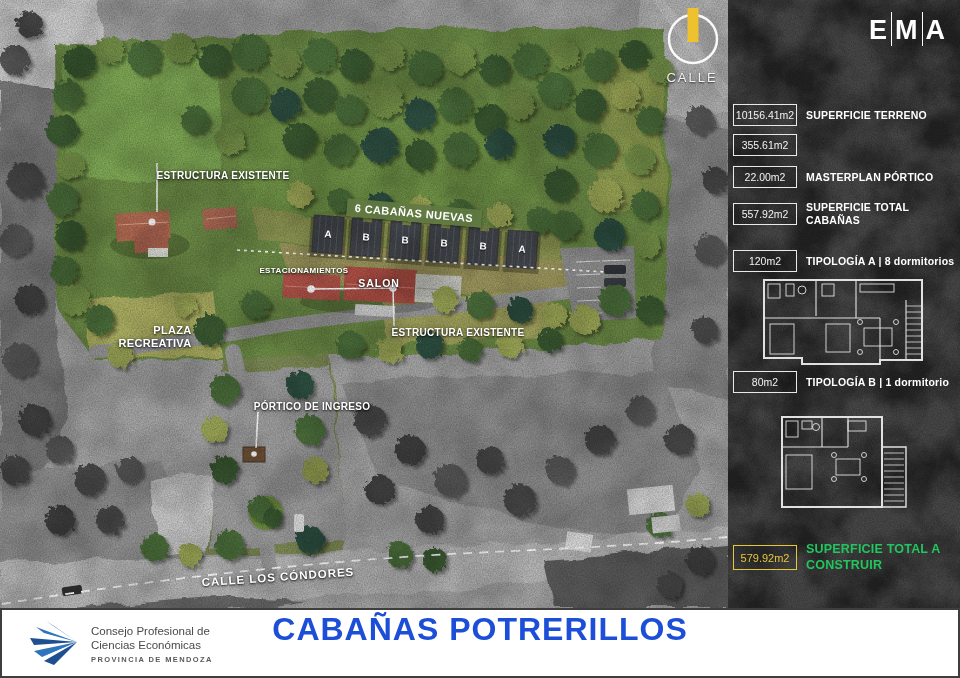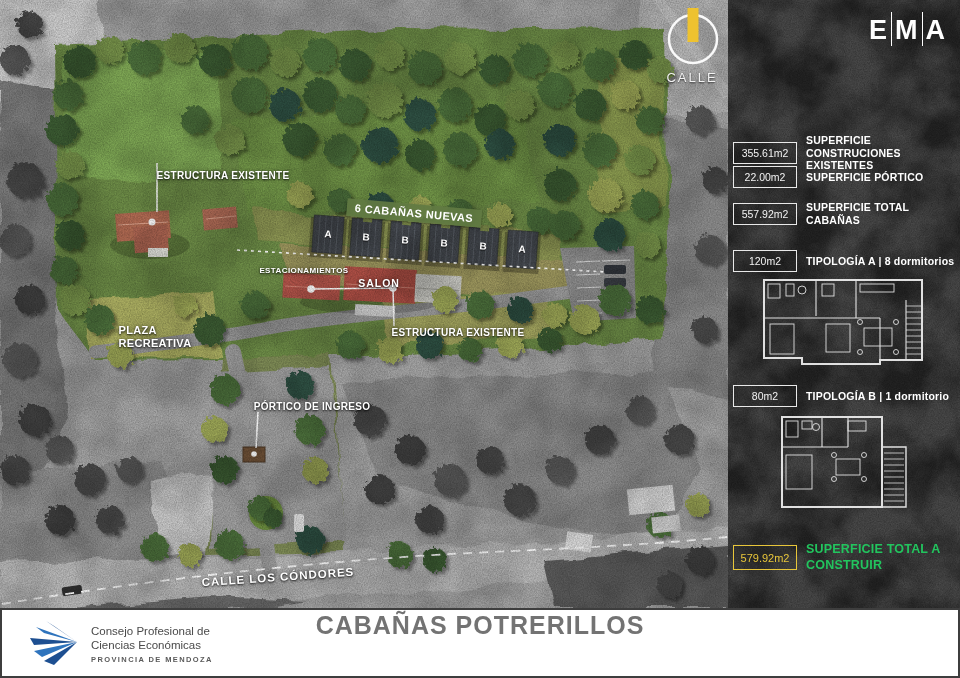--- a/index.html
+++ b/index.html
@@ -2,21 +2,21 @@
 <html><head>
 <meta charset="utf-8">
 <style>
   html,body{margin:0;padding:0;background:#1c1c1c}
   .stage{position:relative;width:960px;height:678px;overflow:hidden;font-family:"Liberation Sans",sans-serif;background:#9f9f9f}
   
   .map{position:absolute;left:0;top:0;width:728px;height:608px;background:#a4a4a4;overflow:hidden}
   .map svg.scene{position:absolute;left:0;top:0}
   .lbl{position:absolute;color:#fff;font-weight:700;white-space:nowrap;transform:translate(-50%,-50%);
        text-shadow:0 1px 2px rgba(0,0,0,.8),0 0 4px rgba(0,0,0,.45);z-index:6;letter-spacing:.3px}
-  .lbl.pre{white-space:pre-line;text-align:left;line-height:1.18}
+  .lbl.pre{white-space:pre-line;text-align:right;line-height:1.18}
   .banner{position:absolute;z-index:6;background:rgba(97,122,66,.92);color:#fff;font-weight:700;font-size:11px;
           padding:3px 8px;transform:translate(-50%,-50%) rotate(5deg);white-space:nowrap;letter-spacing:.4px;
           box-shadow:0 1px 3px rgba(0,0,0,.4)}
   .cab{position:absolute;z-index:6;color:#fff;font-weight:700;font-size:10px;transform:translate(-50%,-50%) rotate(4deg);
        text-shadow:0 1px 1px rgba(0,0,0,.8)}
   .northlbl{position:absolute;z-index:6;color:#f2f2f2;font-size:13px;letter-spacing:2px;transform:translate(-50%,-50%);
             text-shadow:0 1px 2px rgba(0,0,0,.7)}
   
   .sidebar{position:absolute;left:728px;top:0;width:232px;height:608px;background:#474747;overflow:hidden}
   .sidebar .sgrain{position:absolute;left:0;top:0;z-index:1}
@@ -31,21 +31,21 @@
   .srow.total .slab{color:#22c55e;font-size:12.5px;line-height:1.25}
   .plan{position:absolute;z-index:3}
   
   .footer{position:absolute;left:0;top:608px;width:960px;height:70px;background:#fff;
           border:2px solid #3e3e3e;box-sizing:border-box}
   .org{position:absolute;left:28px;top:11px;display:flex;align-items:center;gap:9px}
   .orgtxt{display:flex;flex-direction:column}
   .orgtxt .l1{font-size:11.5px;color:#4a4a4a;line-height:1.25}
   .orgtxt .l3{font-size:7.5px;color:#5a5a5a;letter-spacing:1.4px;margin-top:3px;font-weight:700}
   .ftitle{position:absolute;left:0;right:0;top:2px;text-align:center}
-  .ftitle .t{font-size:25px;font-weight:800;color:#737373;letter-spacing:1px;line-height:1.1}
+  .ftitle .t{font-size:32px;font-weight:800;color:#1d4ed8;letter-spacing:1px;line-height:1.1}
   .ftitle .s{font-size:16.5px;font-weight:700;color:#4e4e4e;letter-spacing:.5px;margin-top:1px}
   
   .t1{fill:#4c6e3a}.t2{fill:#3b5a33}.t3{fill:#74904a}.t4{fill:#9aa455}.t5{fill:#2f4f42}
   .g1{fill:#4a4a4a}.g2{fill:#585858}.g3{fill:#3f3f3f}
 </style>
 </head>
 <body>
 
 <div class="stage">
 
@@ -378,27 +378,30 @@
     </svg>
 
     <div class="ema">
       <span>E</span>
         <i></i>
         <span>M</span>
         <i></i>
         <span>A</span>
     </div>
 
+    <div class="srow" style="top:104px">
+      <div class="sval">10156.41m2</div>
+      <div class="slab">SUPERFICIE TERRENO</div>
+    </div>
     <div class="srow" style="top:134px">
       <div class="sval">355.61m2</div>
-      <div class="slab" style="width:152px">SUPERFICIE CONSTRUCIONES EXISTENTES</div>
     </div>
     <div class="srow" style="top:166px">
       <div class="sval">22.00m2</div>
-      <div class="slab">SUPERFICIE PÓRTICO</div>
+      <div class="slab">MASTERPLAN PÓRTICO</div>
     </div>
     <div class="srow" style="top:201px">
       <div class="sval">557.92m2</div>
       <div class="slab">SUPERFICIE TOTAL CABAÑAS</div>
     </div>
     <div class="srow" style="top:250px">
       <div class="sval">120m2</div>
       <div class="slab">TIPOLOGÍA A | 8 dormitorios</div>
     </div>
 
@@ -418,21 +421,21 @@
           <rect x="62" y="12" width="12" height="12"></rect>
           <circle cx="42" cy="18" r="4"></circle>
             <circle cx="100" cy="50" r="2.5"></circle>
             <circle cx="136" cy="50" r="2.5"></circle>
           <circle cx="100" cy="80" r="2.5"></circle>
             <circle cx="136" cy="80" r="2.5"></circle>
         </g>
       </g>
     </svg>
 
-    <div class="srow" style="top:385px">
+    <div class="srow" style="top:371px">
       <div class="sval">80m2</div>
       <div class="slab">TIPOLOGÍA B | 1 dormitorio</div>
     </div>
 
     <svg class="plan" style="left:50px;top:409px" width="133" height="107" viewBox="0 0 133 107">
       <g stroke="#f0f0f0" fill="none" opacity=".92">
         <path d="M4,8 H104 V98 H4 Z" stroke-width="2"></path>
         <path d="M104,38 H128 V98 H104" stroke-width="1.4"></path>
         <path d="M106,44 H126 M106,50 H126 M106,56 H126 M106,62 H126 M106,68 H126 M106,74 H126 M106,80 H126 M106,86 H126 M106,92 H126" stroke-width=".8"></path>
         <path d="M44,8 V38 M4,38 H70 M70,8 V38" stroke-width="1.1"></path>

